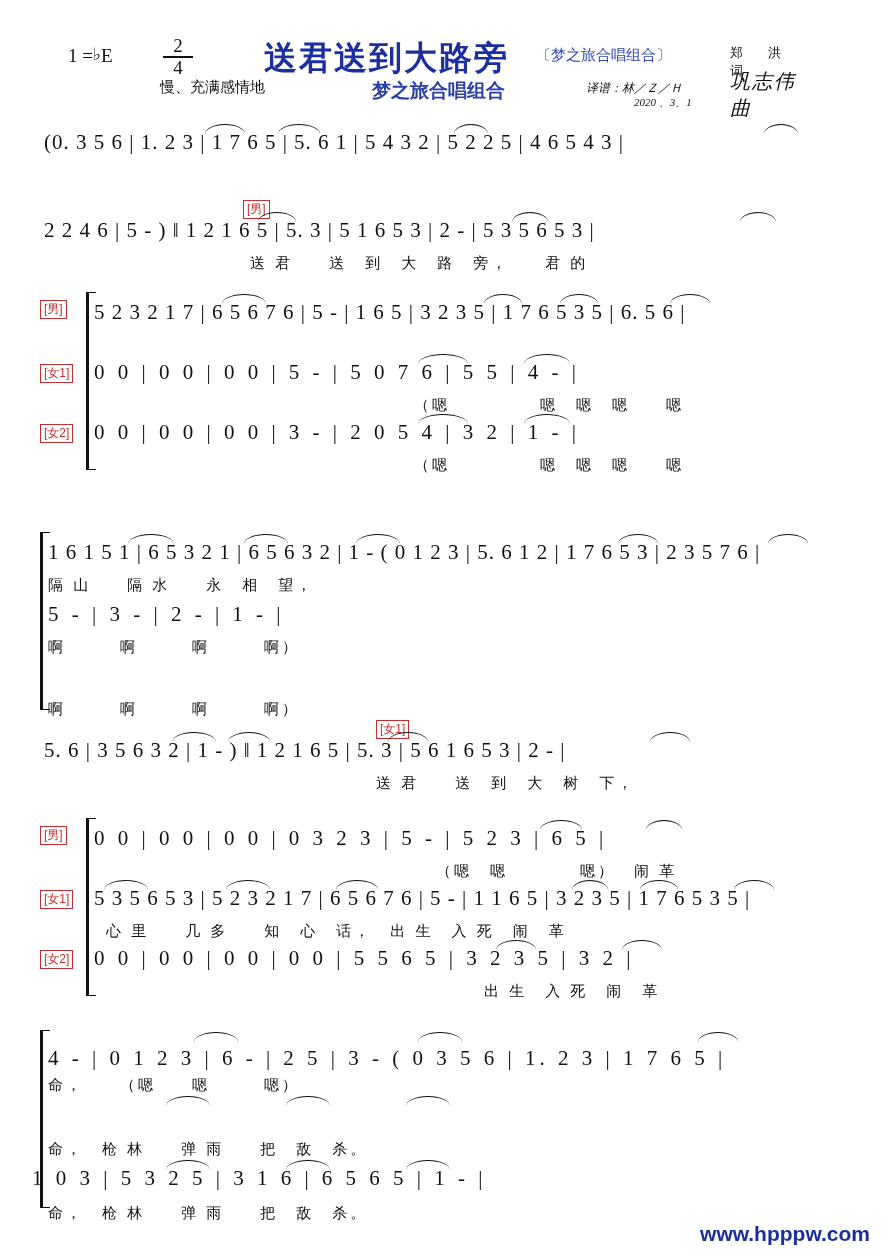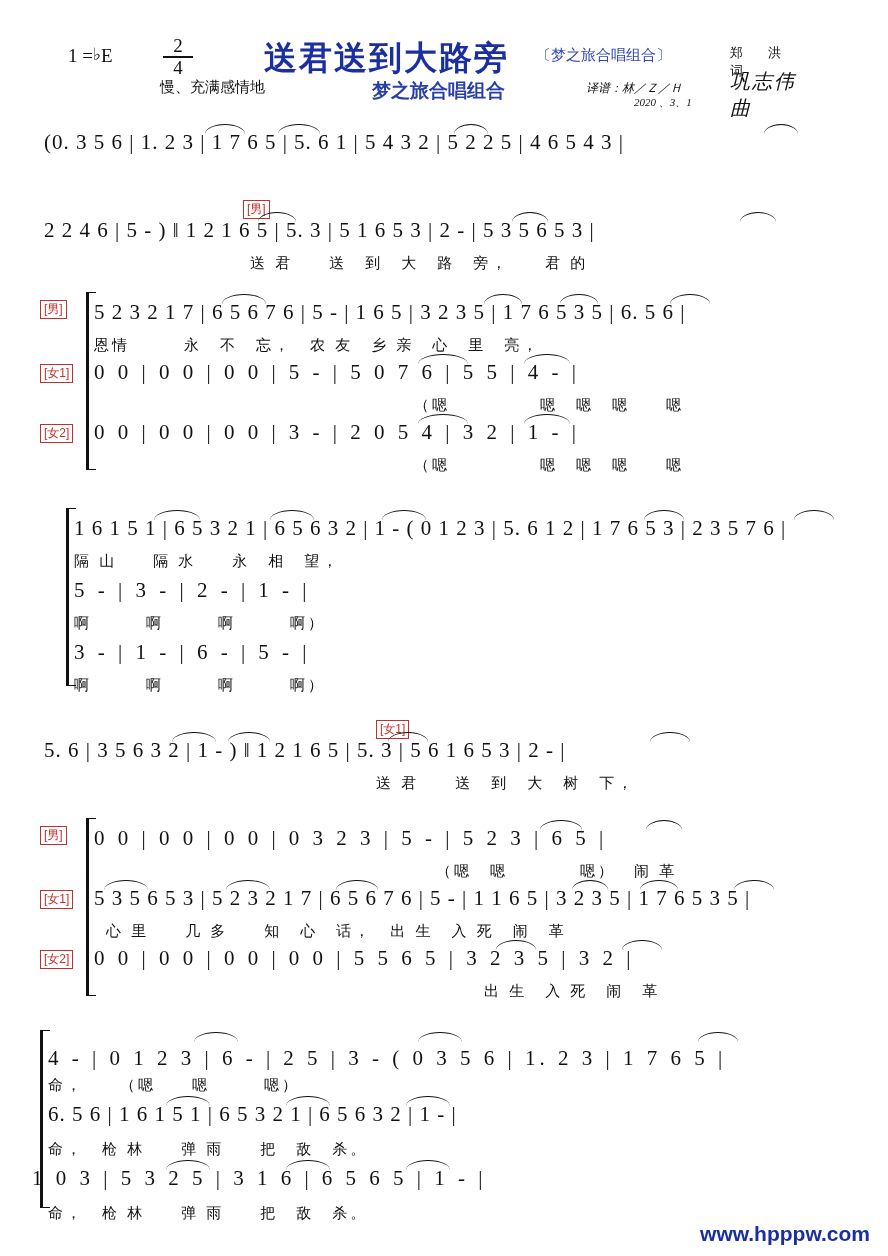--- a/index.html
+++ b/index.html
@@ -86,58 +86,56 @@
   </div>
 
   <div class="row" style="top:292px;height:190px;">
     <div class="stave">
       <div class="brace" style="left:86px;top:0px;height:178px;"></div>
       <div class="tick" style="left:86px;top:0px;"></div>
       <div class="tick" style="left:86px;top:177px;"></div>
 
       <div class="tag" style="left:40px;top:8px;">[男]</div>
       <div class="nn" style="left:94px;top:8px;letter-spacing:1px;">5 2 3 2 1 7 | 6 5 6 7 6 | 5   -  | 1   6 5 | 3 2 3   5 | 1 7 6 5 3 5 | 6.   5 6 |</div>
-      <div class="lyr" style="left:94px;top:44px;letter-spacing:3px;">恩情　　　永　不　忘，　农 友　乡 亲　心　里　亮，</div>
       <div class="slur" style="left:222px;top:2px;width:44px;"></div>
       <div class="slur" style="left:484px;top:2px;width:38px;"></div>
       <div class="slur" style="left:560px;top:2px;width:38px;"></div>
       <div class="slur" style="left:670px;top:2px;width:40px;"></div>
 
       <div class="tag" style="left:40px;top:72px;">[女1]</div>
       <div class="nn" style="left:94px;top:68px;letter-spacing:4px;">0    0  | 0    0  | 0 0  | 5    -  | 5  0 7 6 | 5   5  | 4   - |</div>
       <div class="lyr" style="left:414px;top:104px;letter-spacing:3px;">（嗯　　　　　嗯　嗯　嗯　　嗯</div>
       <div class="slur" style="left:418px;top:62px;width:50px;"></div>
       <div class="slur" style="left:524px;top:62px;width:46px;"></div>
 
       <div class="tag" style="left:40px;top:132px;">[女2]</div>
       <div class="nn" style="left:94px;top:128px;letter-spacing:4px;">0    0  | 0    0  | 0 0  | 3    -  | 2  0 5 4 | 3   2  | 1   - |</div>
       <div class="lyr" style="left:414px;top:164px;letter-spacing:3px;">（嗯　　　　　嗯　嗯　嗯　　嗯</div>
       <div class="slur" style="left:418px;top:122px;width:50px;"></div>
       <div class="slur" style="left:524px;top:122px;width:46px;"></div>
     </div>
   </div>
 
-  <div class="row" style="top:508px;height:190px;margin-left:26px;">
+  <div class="row" style="top:532px;height:190px;">
     <div class="stave">
       <div class="brace" style="left:40px;top:0px;height:178px;"></div>
       <div class="tick" style="left:40px;top:0px;"></div>
       <div class="tick" style="left:40px;top:177px;"></div>
 
       <div class="nn" style="left:48px;top:8px;letter-spacing:1px;">1 6 1 5 1 | 6 5 3 2 1 | 6 5 6 3 2 | 1  - ( 0 1 2 3 | 5. 6 1 2 | 1 7 6 5 3 | 2 3 5 7 6 |</div>
       <div class="lyr" style="left:48px;top:44px;letter-spacing:3px;">隔 山　　隔 水　　永　相　望，</div>
       <div class="slur" style="left:128px;top:2px;width:46px;"></div>
       <div class="slur" style="left:244px;top:2px;width:44px;"></div>
       <div class="slur" style="left:356px;top:2px;width:44px;"></div>
       <div class="slur" style="left:618px;top:2px;width:40px;"></div>
       <div class="slur" style="left:768px;top:2px;width:40px;"></div>
 
       <div class="nn" style="left:48px;top:70px;letter-spacing:4px;">5   -  | 3   -  | 2   -  | 1   - |</div>
       <div class="lyr" style="left:48px;top:106px;letter-spacing:3px;">啊　　　啊　　　啊　　　啊）</div>
 
-      <div class="nn" style="left:48px;top:132px;letter-spacing:4px;">3   -  | 1   -  | 6   -  | 5   - |</div>
       <div class="lyr" style="left:48px;top:168px;letter-spacing:3px;">啊　　　啊　　　啊　　　啊）</div>
     </div>
   </div>
 
   <div class="row" style="top:720px;height:80px;">
     <div class="stave">
       <div class="tag" style="left:376px;top:0px;">[女1]</div>
       <div class="nn" style="left:44px;top:18px;letter-spacing:1px;">5.    6 | 3 5 6  3 2 | 1   - ) ‖ 1 2 1 6 5 | 5.    3 | 5 6 1  6 5 3 | 2    - |</div>
       <div class="lyr" style="left:376px;top:54px;letter-spacing:3px;">送 君　　送　到　大　树　下，</div>
       <div class="slur" style="left:172px;top:12px;width:44px;"></div>
@@ -182,21 +180,20 @@
       <div class="brace" style="left:40px;top:0px;height:178px;"></div>
       <div class="tick" style="left:40px;top:0px;"></div>
       <div class="tick" style="left:40px;top:177px;"></div>
 
       <div class="nn" style="left:48px;top:8px;letter-spacing:4px;margin-top:8px;">4   -  | 0 1   2 3 | 6   -  | 2   5 | 3   - ( 0 3 5 6 | 1.   2 3 | 1 7 6 5 |</div>
       <div class="lyr" style="left:48px;top:46px;letter-spacing:3px;">命，　　（嗯　　嗯　　　嗯）</div>
       <div class="slur" style="left:194px;top:2px;width:44px;"></div>
       <div class="slur" style="left:418px;top:2px;width:44px;"></div>
       <div class="slur" style="left:698px;top:2px;width:40px;"></div>
 
-      <div class="nn" style="left:48px;top:72px;letter-spacing:1px;">6.   5 6 | 1 6 1 5 1 | 6 5 3 2 1 | 6 5 6 3 2 | 1   - |</div>
       <div class="lyr" style="left:48px;top:110px;letter-spacing:3px;">命，　枪 林　　弹 雨　　把　敌　杀。</div>
       <div class="slur" style="left:166px;top:66px;width:44px;"></div>
       <div class="slur" style="left:286px;top:66px;width:44px;"></div>
       <div class="slur" style="left:406px;top:66px;width:44px;"></div>
 
       <div class="nn" style="left:32px;top:136px;letter-spacing:4px;">1   0 3 | 5 3   2 5 | 3 1  6 | 6 5 6 5 | 1   - |</div>
       <div class="lyr" style="left:48px;top:174px;letter-spacing:3px;">命，　枪 林　　弹 雨　　把　敌　杀。</div>
       <div class="slur" style="left:166px;top:130px;width:44px;"></div>
       <div class="slur" style="left:286px;top:130px;width:44px;"></div>
       <div class="slur" style="left:406px;top:130px;width:44px;"></div>

